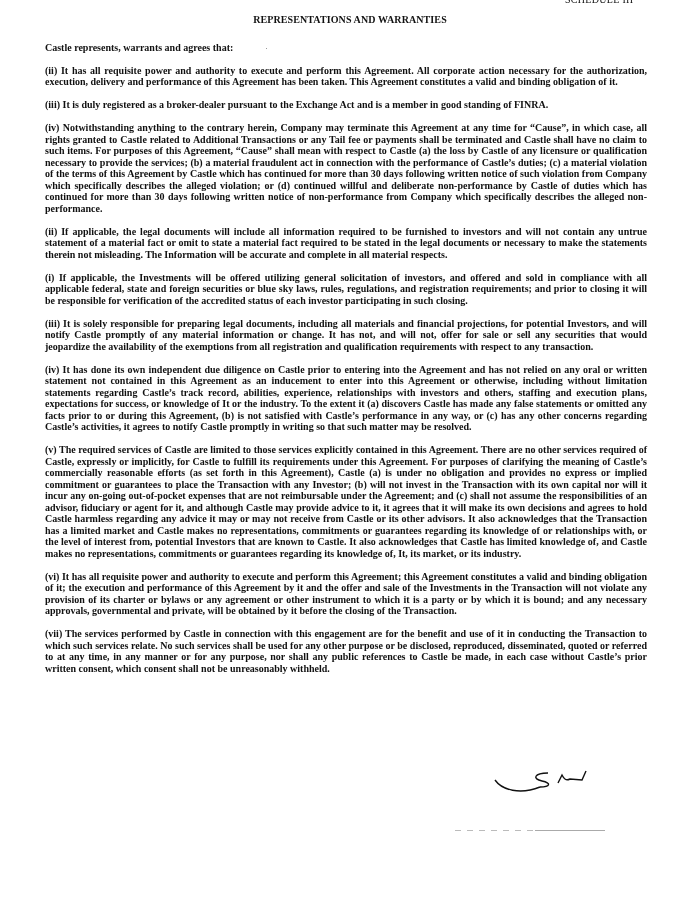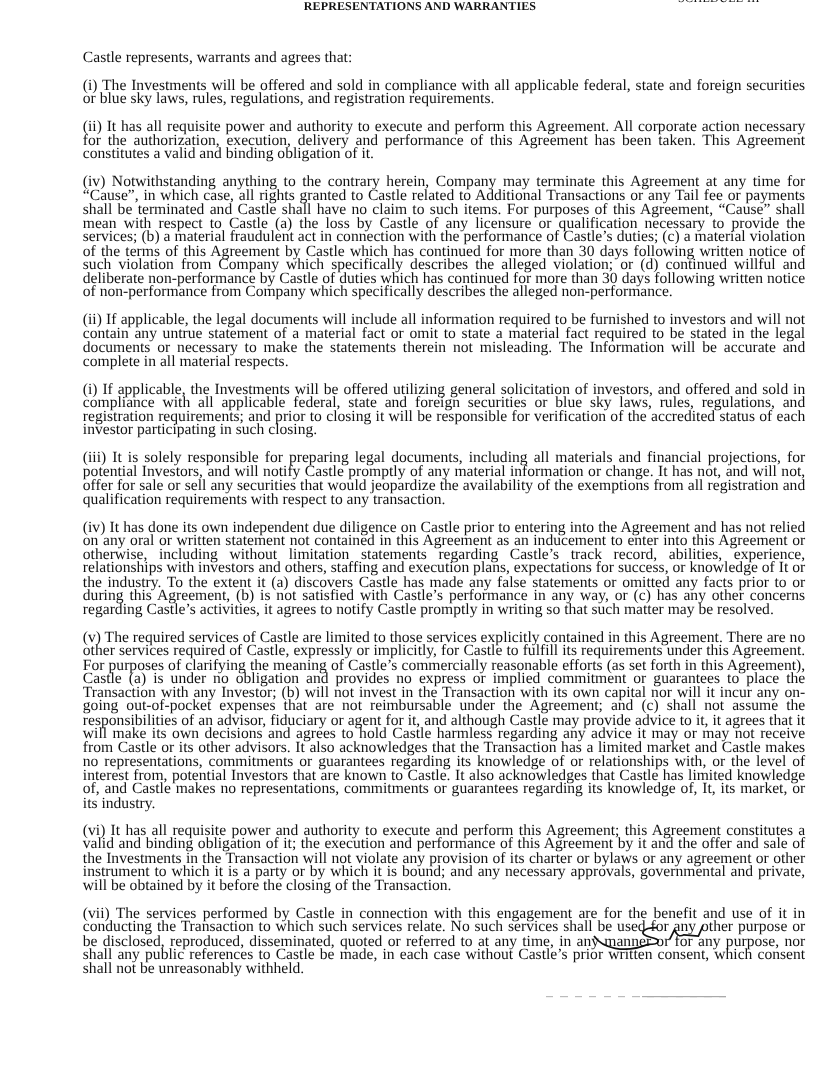--- a/index.html
+++ b/index.html
@@ -1,40 +1,40 @@
 <!DOCTYPE html>
 <html><head>
 <meta charset="utf-8">
 <style>
   html, body { margin: 0; padding: 0; background: #ffffff; }
   body { width: 700px; height: 906px; position: relative; overflow: hidden;
          font-family: "Liberation Serif", "DejaVu Serif", serif; color: #111; }
   .schedule { position: absolute; top: -6px; left: 565px; font-size: 10px; letter-spacing: 0.3px; }
-  .title { position: absolute; top: 0; left: 0; width: 700px; text-align: center;
+  .title { position: absolute; top: 14px; left: 0; width: 700px; text-align: center;
            font-weight: bold; font-size: 10px; letter-spacing: 0.1px; }
-  .doc { position: absolute; top: 42px; left: 69px; width: 602px; font-size: 13px; line-height: 11.5px; }
+  .doc { position: absolute; top: 42px; left: 45px; width: 602px; font-size: 10px; line-height: 11.5px; font-weight: bold; }
   .doc p { margin: 0 0 11.5px 0; text-align: justify; }
   .doc p.intro { margin-bottom: 11px; }
   .sig { position: absolute; left: 490px; top: 765px; }
   .sigline { position: absolute; left: 455px; top: 830px; width: 150px; height: 1px;
              background: repeating-linear-gradient(90deg, #bbb 0 6px, transparent 6px 12px); }
   .sigline2 { position: absolute; left: 535px; top: 830px; width: 70px; height: 1px; background: #aaa; }
   .dot { position: absolute; left: 266px; top: 48px; width: 1px; height: 1px; background: #999; }
 </style>
 </head>
 <body>
 
 <div class="schedule">SCHEDULE III</div>
 <div class="title">REPRESENTATIONS AND WARRANTIES</div>
 <div class="dot"></div>
 
 <div class="doc">
   <p class="intro">Castle represents, warrants and agrees that:</p>
-  <p>(i)  The Investments will be offered and sold in compliance with all applicable federal, state and foreign securities or blue sky laws, rules, regulations, and registration requirements.</p>
   <p>(ii) It has all requisite power and authority to execute and perform this Agreement.  All corporate action necessary for the authorization, execution, delivery and performance of this Agreement has been taken. This Agreement constitutes a valid and binding obligation of it.</p>
+  <p>(iii) It is duly registered as a broker-dealer pursuant to the Exchange Act and is a member in good standing of FINRA.</p>
   <p>(iv) Notwithstanding anything to the contrary herein, Company may terminate this Agreement at any time for “Cause”, in which case, all rights granted to Castle related to Additional Transactions or any Tail fee or payments shall be terminated and Castle shall have no claim to such items.  For purposes of this Agreement,  “Cause” shall mean with respect to Castle (a) the loss by Castle of any licensure or qualification necessary to provide the services; (b) a material fraudulent act in connection with the performance of Castle’s duties; (c) a material violation of the terms of this Agreement by Castle which has continued for more than 30 days following written notice of such violation from Company which specifically describes the alleged violation; or (d) continued willful and deliberate non-performance by Castle of duties which has continued for more than 30 days following written notice of non-performance from Company which specifically describes the alleged non-performance.</p>
 
   <p>(ii) If applicable, the legal documents will include all information required to be furnished to investors and will not contain any untrue statement of a material fact or omit to state a material fact required to be stated in the legal documents or necessary to make the statements therein not misleading. The Information will be accurate and complete in all material respects.</p>
   <p>(i) If applicable, the Investments will be offered utilizing general solicitation of investors, and offered and sold in compliance with all applicable federal, state and foreign securities or blue sky laws, rules, regulations, and registration requirements; and prior to closing it will be responsible for verification of the accredited status of each investor participating in such closing.</p>
   <p>(iii) It is solely responsible for preparing legal documents, including all materials and financial projections, for potential Investors, and will notify Castle promptly of any material information or change. It has not, and will not, offer for sale or sell any securities that would jeopardize the availability of the exemptions from all registration and qualification requirements with respect to any transaction.</p>
   <p>(iv) It has done its own independent due diligence on Castle prior to entering into the Agreement and has not relied on any oral or written statement not contained in this Agreement as an inducement to enter into this Agreement or otherwise, including without limitation statements regarding Castle’s track record, abilities, experience, relationships with investors and others, staffing and execution plans, expectations for success, or knowledge of It or the industry. To the extent it (a) discovers Castle has made any false statements or omitted any facts prior to or during this Agreement, (b) is not satisfied with Castle’s performance in any way, or (c) has any other concerns regarding Castle’s activities, it agrees to notify Castle promptly in writing so that such matter may be resolved.</p>
   <p>(v) The required services of Castle are limited to those services explicitly contained in this Agreement.  There are no other services required of Castle, expressly or implicitly, for Castle to fulfill its requirements under this Agreement. For purposes of clarifying the meaning of Castle’s commercially reasonable efforts (as set forth in this Agreement), Castle (a) is under no obligation and provides no express or implied commitment or guarantees to place the Transaction with any Investor; (b) will not invest in the Transaction with its own capital nor will it incur any on-going out-of-pocket expenses that are not reimbursable under the Agreement; and (c) shall not assume the responsibilities of an advisor, fiduciary or agent for it, and although Castle may provide advice to it, it agrees that it will make its own decisions and agrees to hold Castle harmless regarding any advice it may or may not receive from Castle or its other advisors. It also acknowledges that the Transaction has a limited market and Castle makes no representations, commitments or guarantees regarding its knowledge of or relationships with, or the level of interest from, potential Investors that are known to Castle. It also acknowledges that Castle has limited knowledge of, and Castle makes no representations, commitments or guarantees regarding its knowledge of, It, its market, or its industry.</p>
   <p>(vi) It has all requisite power and authority to execute and perform this Agreement; this Agreement constitutes a valid and binding obligation of it; the execution and performance of this Agreement by it and the offer and sale of the Investments in the Transaction will not violate any provision of its charter or bylaws or any agreement or other instrument to which it is a party or by which it is bound; and any necessary approvals, governmental and private, will be obtained by it before the closing of the Transaction.</p>
   <p>(vii) The services performed by Castle in connection with this engagement are for the benefit and use of it in conducting the Transaction to which such services relate. No such services shall be used for any other purpose or be disclosed, reproduced, disseminated, quoted or referred to at any time, in any manner or for any purpose, nor shall any public references to Castle be made, in each case without Castle’s prior written consent, which consent shall not be unreasonably withheld.</p>
 </div>

